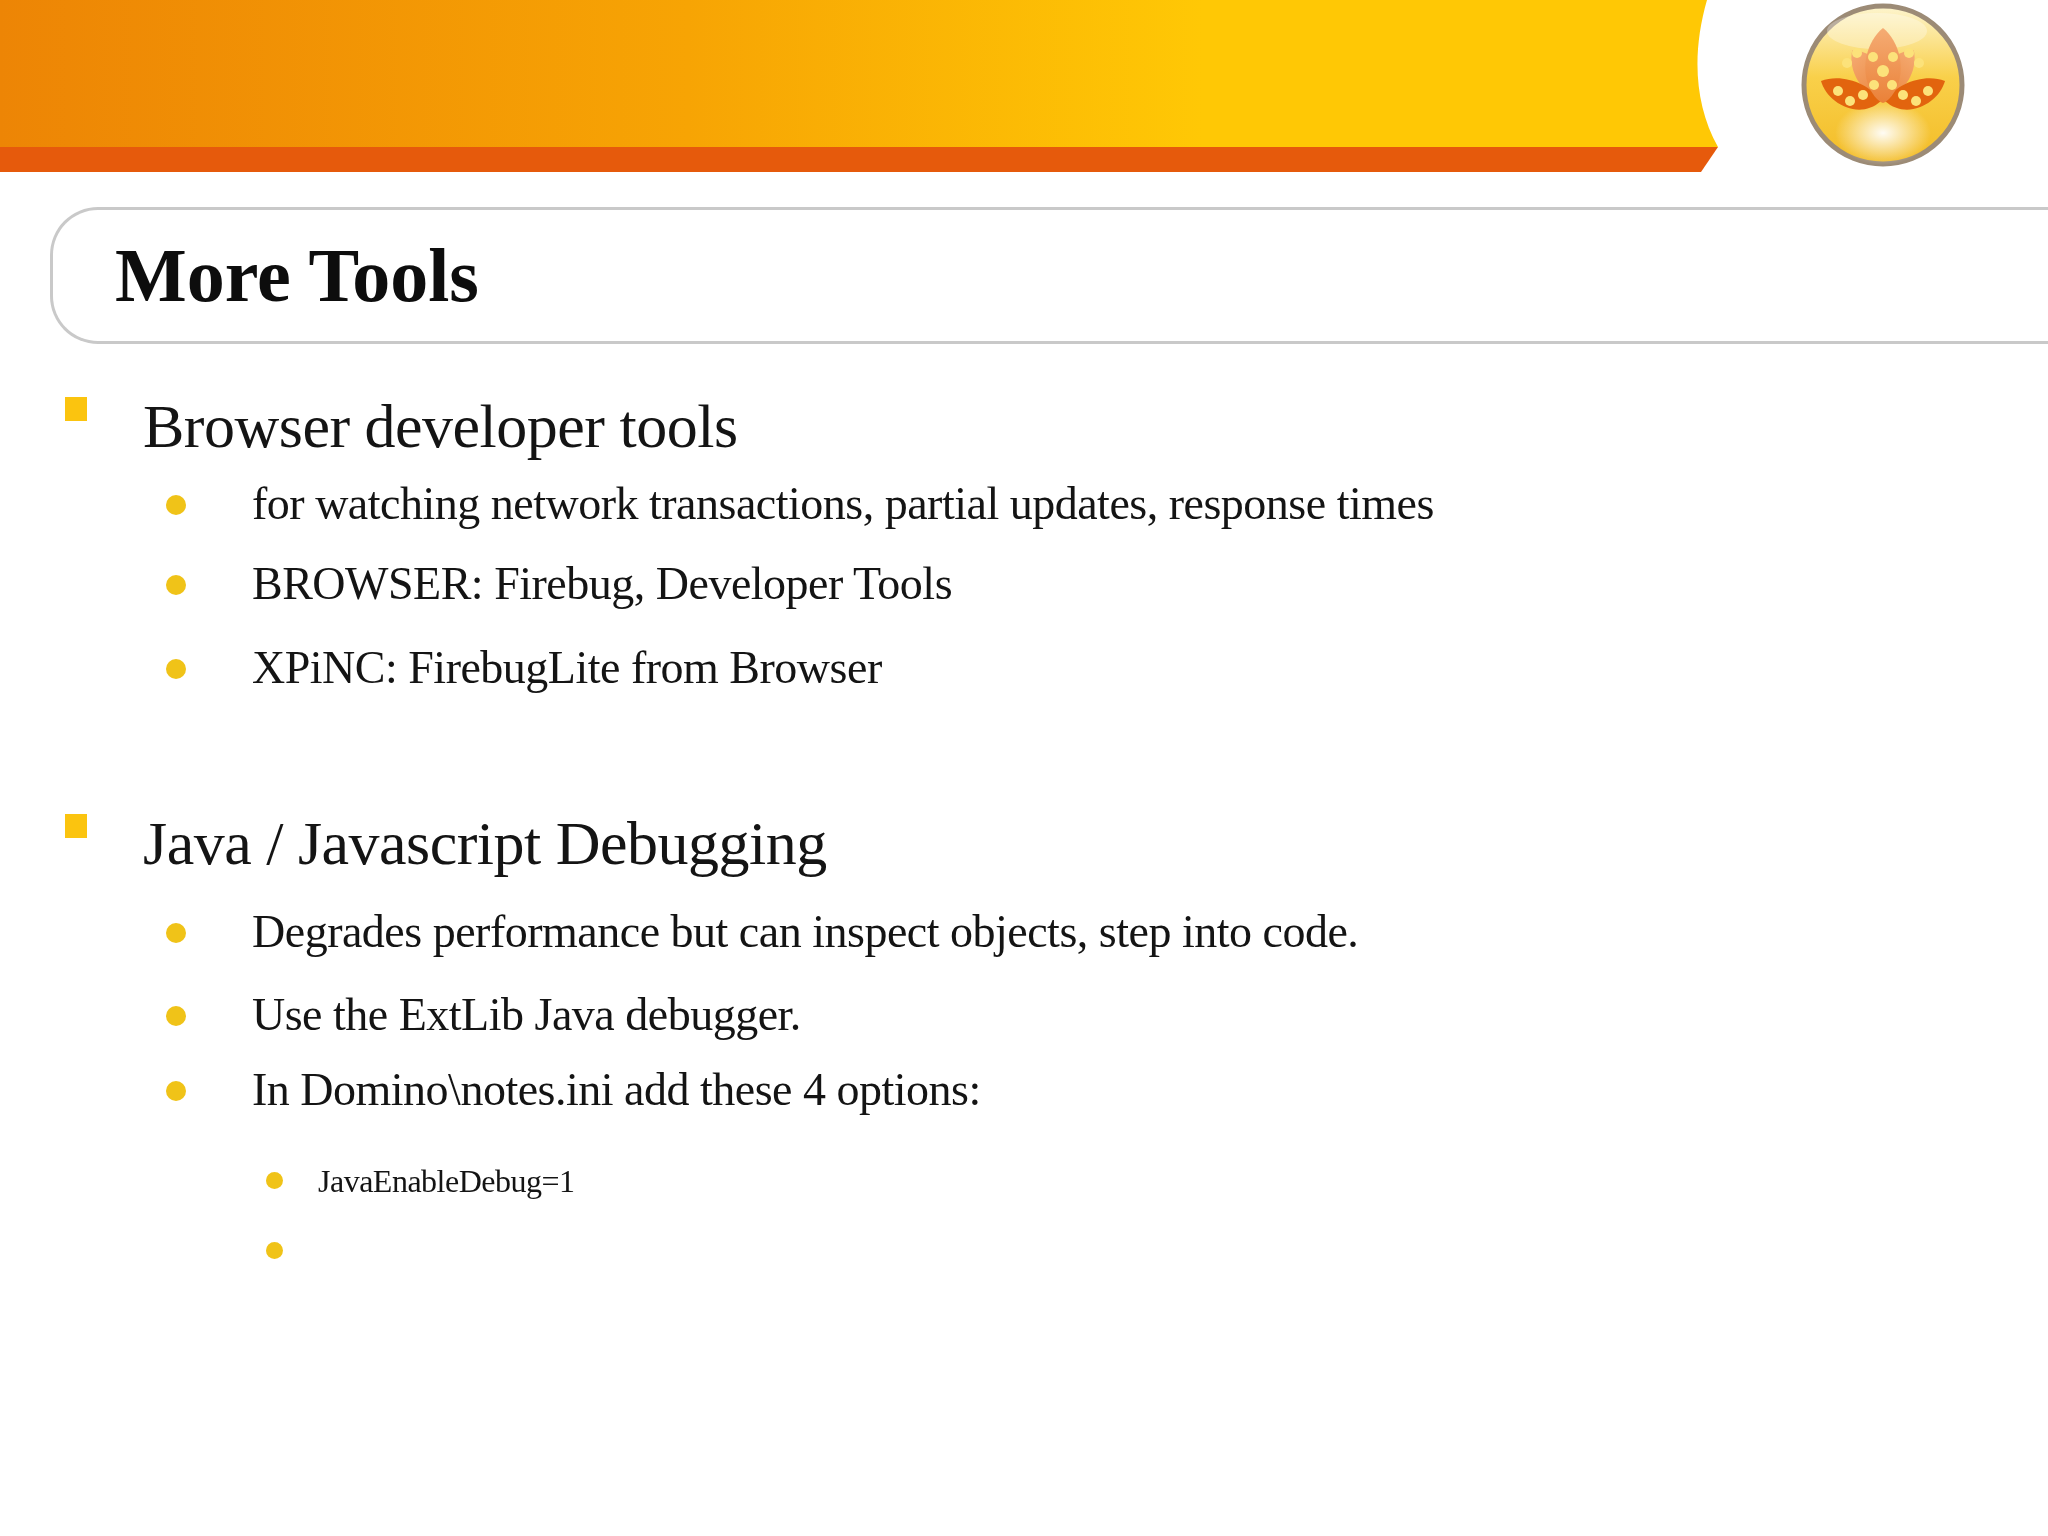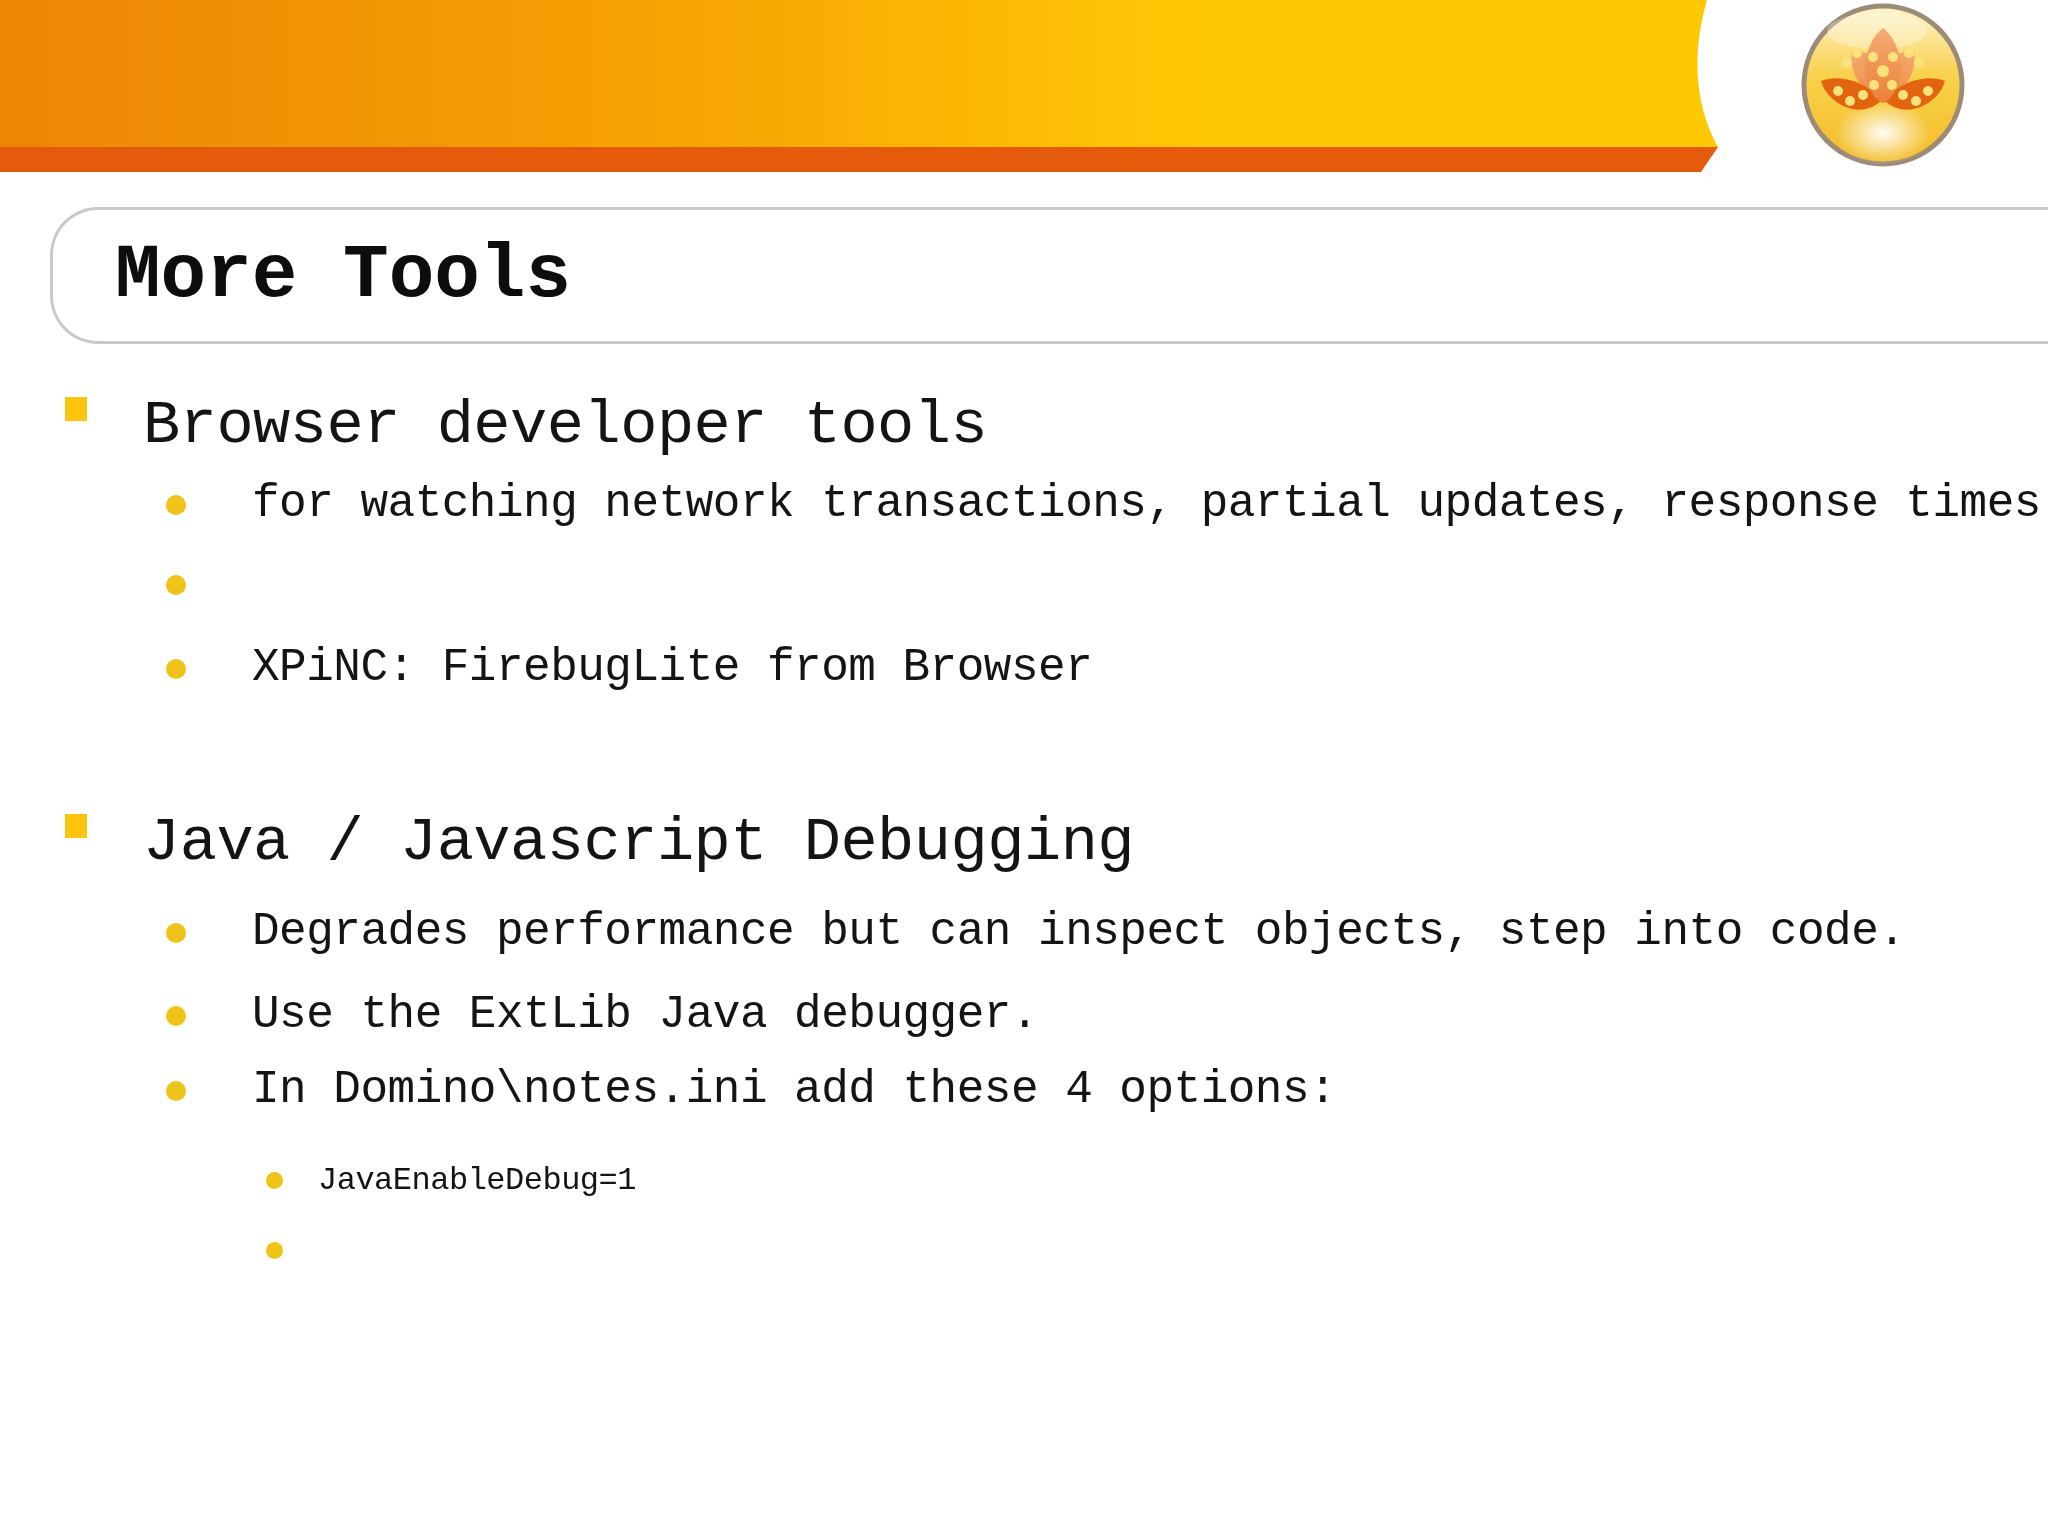--- a/index.html
+++ b/index.html
@@ -1,18 +1,18 @@
 <!DOCTYPE html>
 <html><head>
 <meta charset="utf-8">
 <style>
   html,body{margin:0;padding:0;background:#ffffff;}
   .slide{
     position:relative;width:2048px;height:1536px;background:#ffffff;
-    overflow:hidden;font-family:Liberation Mono, monospace;color:#111111;
+    overflow:hidden;font-family:Liberation Serif, serif;color:#111111;
   }
   .header-svg{position:absolute;left:0;top:0;display:block;}
   .logo-svg{position:absolute;left:1799px;top:1px;display:block;}
   .titlebox{
     position:absolute;left:50px;top:207px;width:2030px;height:131px;
     background:#ffffff;border:3px solid #c9c9c9;border-right:none;
     border-radius:48px 0 0 48px;display:flex;align-items:center;
   }
   .titlebox .txt{
     margin-left:62px;font-size:76px;font-weight:bold;color:#0d0d0d;
@@ -100,20 +100,21 @@
   <div class="row l1" style="top:386px">
     <span class="sq"></span>
     <span class="txt">Browser developer tools</span>
   </div>
   <div class="row l2" style="top:472px">
     <span class="dot"></span>
     <span class="txt">for watching network transactions, partial updates, response times</span>
   </div>
   <div class="row l2" style="top:552px">
     <span class="dot"></span>
+    <span class="txt">BROWSER: Firebug, Developer Tools</span>
   </div>
   <div class="row l2" style="top:636px">
     <span class="dot"></span>
     <span class="txt">XPiNC: FirebugLite from Browser</span>
   </div>
 
   <div class="row l1" style="top:803px">
     <span class="sq"></span>
     <span class="txt">Java / Javascript Debugging</span>
   </div>

